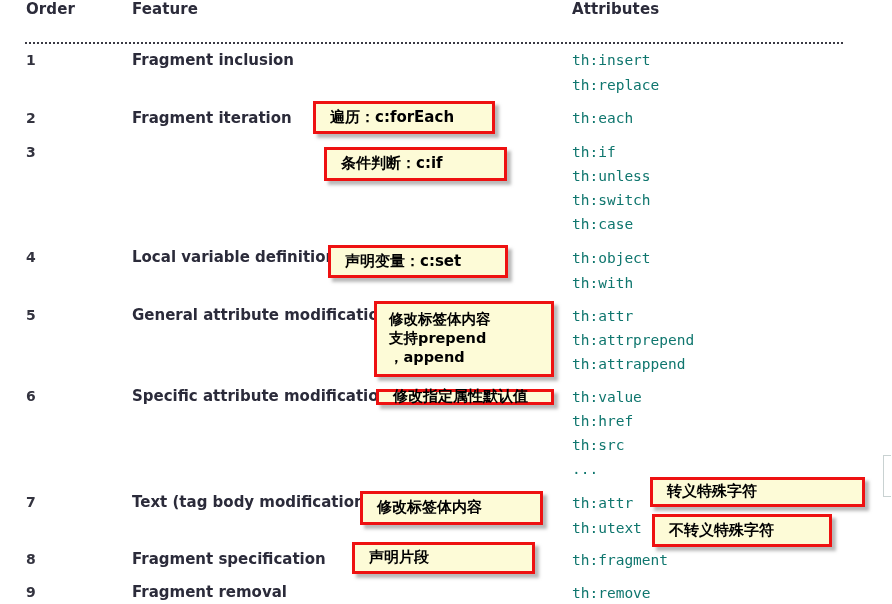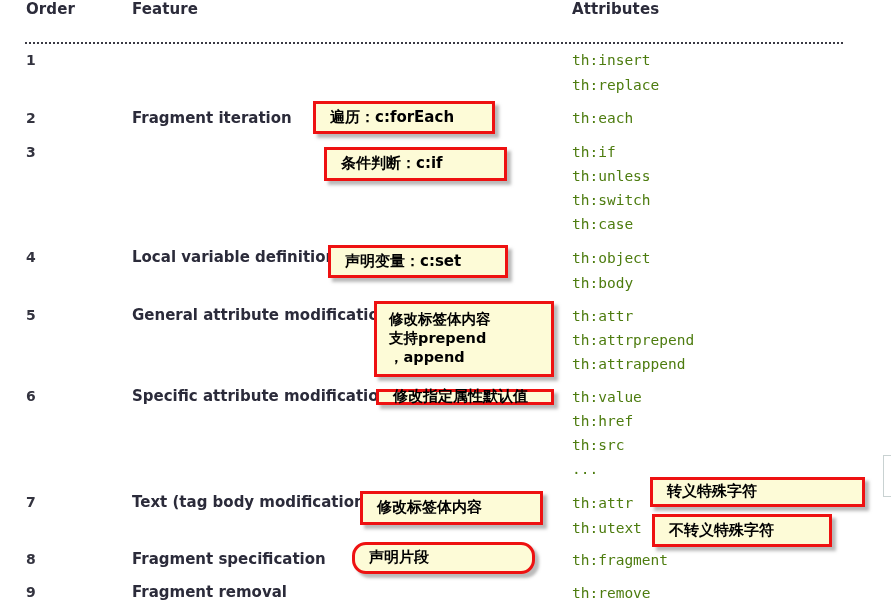--- a/index.html
+++ b/index.html
@@ -66,21 +66,21 @@
     font-size: 15px;
     font-weight: bold;
     color: #2b2b3a;
     white-space: nowrap;
     font-family: "DejaVu Sans", "Liberation Sans", sans-serif;
   }
   .attr-cell {
     position: absolute;
     left: 572px;
     font-size: 14.5px;
-    color: #4d7c0f;
+    color: #0f766e;
     font-family: "DejaVu Sans Mono", "Liberation Mono", monospace;
     white-space: nowrap;
   }
 
   
   .callout {
     position: absolute;
     background: #fdfbd7;
     border: 3px solid #ee1111;
     box-shadow: 4px 4px 3px rgba(130,130,130,0.55);
@@ -120,37 +120,38 @@
 <body>
 
 <div id="table-root">
 
   <div class="hdr col-order">Order</div>
   <div class="hdr col-feature">Feature</div>
   <div class="hdr col-attr">Attributes</div>
   <div id="header-rule"></div>
 
   <div class="order-cell" style="top:52px">1</div>
+  <div class="feature-cell" style="top:51px">Fragment inclusion</div>
   <div class="attr-cell" style="top:52px">th:insert</div>
   <div class="attr-cell" style="top:77px">th:replace</div>
 
   <div class="order-cell" style="top:110px">2</div>
   <div class="feature-cell" style="top:109px">Fragment iteration</div>
   <div class="attr-cell" style="top:110px">th:each</div>
 
   <div class="order-cell" style="top:144px">3</div>
   <div class="attr-cell" style="top:144px">th:if</div>
   <div class="attr-cell" style="top:168px">th:unless</div>
   <div class="attr-cell" style="top:192px">th:switch</div>
   <div class="attr-cell" style="top:216px">th:case</div>
 
   <div class="order-cell" style="top:249px">4</div>
   <div class="feature-cell" style="top:248px">Local variable definition</div>
   <div class="attr-cell" style="top:250px">th:object</div>
-  <div class="attr-cell" style="top:275px">th:body</div>
+  <div class="attr-cell" style="top:275px">th:with</div>
 
   <div class="order-cell" style="top:307px">5</div>
   <div class="feature-cell" style="top:306px">General attribute modification</div>
   <div class="attr-cell" style="top:308px">th:attr</div>
   <div class="attr-cell" style="top:332px">th:attrprepend</div>
   <div class="attr-cell" style="top:356px">th:attrappend</div>
 
   <div class="order-cell" style="top:388px">6</div>
   <div class="feature-cell" style="top:387px">Specific attribute modification</div>
   <div class="attr-cell" style="top:389px">th:value</div>
@@ -199,19 +200,19 @@
   </div>
 
   <div class="callout" style="left:650px; top:477px; width:215px; height:30px;">
     <span class="ln">转义特殊字符</span>
   </div>
 
   <div class="callout" style="left:652px; top:514px; width:180px; height:33px;">
     <span class="ln">不转义特殊字符</span>
   </div>
 
-  <div class="callout" style="left:352px; top:542px; width:183px; height:32px;border-radius:14px;">
+  <div class="callout" style="left:352px; top:542px; width:183px; height:32px;">
     <span class="ln">声明片段</span>
   </div>
 
   <div id="scrollbar-thumb"></div>
 
 </div>
 
 </body></html>

